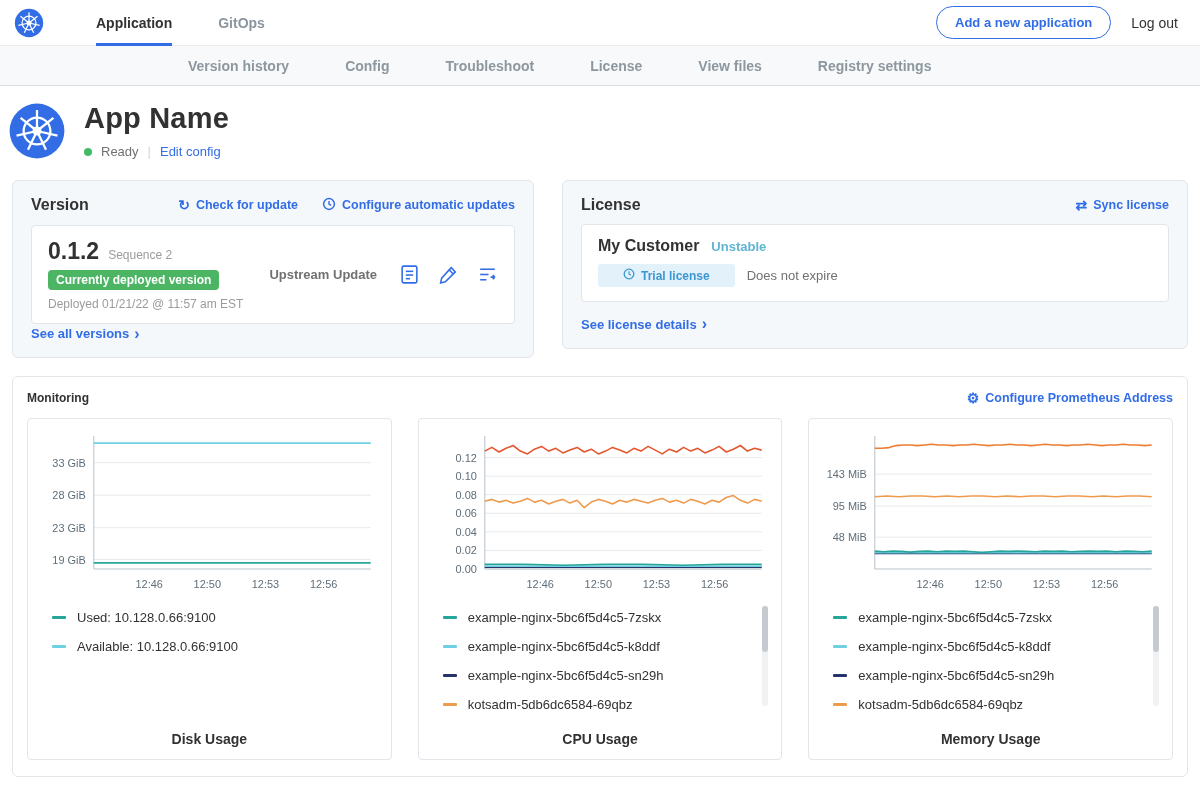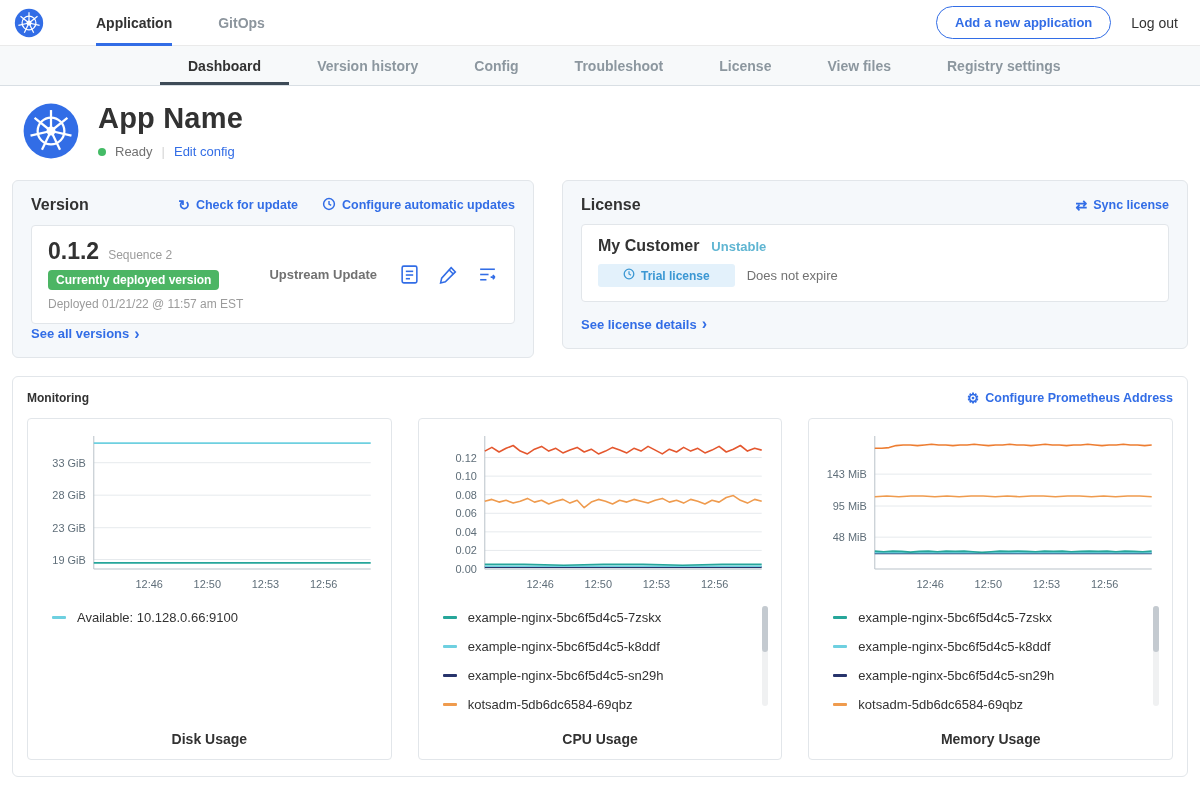--- a/index.html
+++ b/index.html
@@ -15,21 +15,21 @@
   .topnav-right { margin-left:auto; display:flex; align-items:center; gap:20px; }
   .add-app-btn { font-family:inherit; background:#fff; border:1px solid #326DE6; color:#326DE6; font-size:13px; font-weight:700; padding:8px 18px; border-radius:18px; cursor:pointer; }
   .logout { font-size:14px; color:#323232; }
 
   
   .subnav { height:40px; background:#f7f9fa; border-bottom:1px solid #d9dfe4; display:flex; align-items:stretch; padding-left:160px; }
   .subnav-tab { display:flex; align-items:center; padding:0 28px; font-size:14px; font-weight:600; color:#8c979f; border-bottom:3px solid transparent; margin-top:3px; }
   .subnav-tab.active { color:#323232; border-bottom-color:#3e4b57; font-weight:700; }
 
   
-  .app-header { display:flex; align-items:flex-start; padding:16px 20px 12px 22px; }
+  .app-header { display:flex; align-items:flex-start; padding:16px 20px 12px 8px; }
   .app-logo { width:58px; height:58px; margin-right:18px; flex:none; }
   .app-title { font-size:29px; font-weight:700; letter-spacing:.2px; }
   .app-status-row { display:flex; align-items:center; gap:9px; margin-top:9px; font-size:13px; }
   .dot { width:8px; height:8px; border-radius:50%; background:#44bb66; }
   .status-text { color:#717171; }
   .pipe { color:#d4d4d4; }
   .link { color:#326DE6; font-size:13px; }
   .blue-link { color:#326DE6; font-size:12.5px; font-weight:700; display:inline-flex; align-items:center; gap:6px; cursor:pointer; }
   .blue-link .uicon { font-size:14px; line-height:1; }
 
@@ -99,21 +99,20 @@
   </span>
   <a class="topnav-tab active">Application</a>
   <a class="topnav-tab">GitOps</a>
   <div class="topnav-right">
     <button class="add-app-btn">Add a new application</button>
     <a class="logout">Log out</a>
   </div>
 </header>
 
 <nav class="subnav">
-  <a class="subnav-tab active">Dashboard</a>
   <a class="subnav-tab">Version history</a>
   <a class="subnav-tab">Config</a>
   <a class="subnav-tab">Troubleshoot</a>
   <a class="subnav-tab">License</a>
   <a class="subnav-tab">View files</a>
   <a class="subnav-tab">Registry settings</a>
 </nav>
 
 <section class="app-header">
   <span class="app-logo">
@@ -269,20 +268,24 @@
           <line x1="56" y1="138" x2="334" y2="138" stroke="#b9c2c9" stroke-width="1"></line>
           <text x="111.6" y="157" text-anchor="middle" font-size="11" fill="#5f6e79">12:46</text>
           <text x="169.98" y="157" text-anchor="middle" font-size="11" fill="#5f6e79">12:50</text>
           <text x="228.35999999999999" y="157" text-anchor="middle" font-size="11" fill="#5f6e79">12:53</text>
           <text x="286.74" y="157" text-anchor="middle" font-size="11" fill="#5f6e79">12:56</text>
           <polyline points="56.0,12.1 95.7,12.1 135.4,12.1 175.1,12.1 214.9,12.1 254.6,12.1 294.3,12.1 334.0,12.1" fill="none" stroke="#6ed0e0" stroke-width="1.6" stroke-linejoin="round"></polyline>
           <polyline points="56.0,131.9 95.7,131.9 135.4,131.9 175.1,131.9 214.9,131.9 254.6,131.9 294.3,131.9 334.0,131.9" fill="none" stroke="#26a69a" stroke-width="1.6" stroke-linejoin="round"></polyline>
         </svg>
       <div class="legend">
           <div class="legend-item">
+            <span class="legend-dash" style="background: rgb(38, 166, 154);"></span>
+            <span>Used: 10.128.0.66:9100</span>
+          </div>
+          <div class="legend-item">
             <span class="legend-dash" style="background: rgb(110, 208, 224);"></span>
             <span>Available: 10.128.0.66:9100</span>
           </div>
         </div>
       <div class="chart-title">Disk Usage</div>
     </div>
     <div class="chart-panel">
       <svg class="chart-svg" viewBox="0 0 344 168" preserveAspectRatio="none">
           <line x1="56" y1="26.57142857142859" x2="334" y2="26.57142857142859" stroke="#e6eaed" stroke-width="1"></line>
           <text x="48" y="30.57142857142859" text-anchor="end" font-size="11" fill="#5f6e79">0.12</text>

